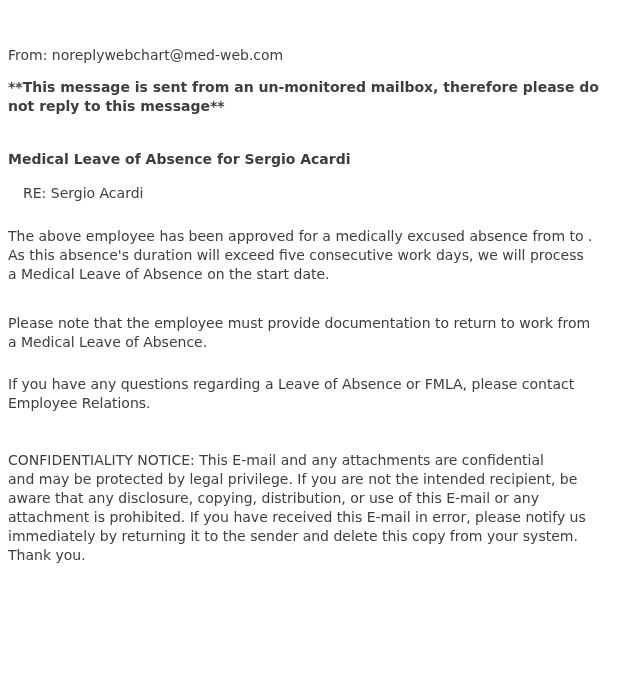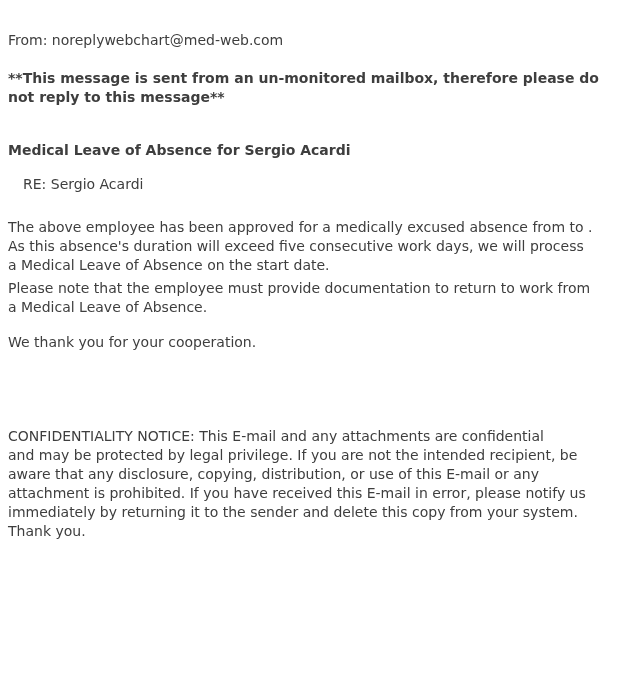--- a/index.html
+++ b/index.html
@@ -2,38 +2,38 @@
 <html><head>
 <meta charset="utf-8">
 <style>
   html, body { margin: 0; padding: 0; background: #ffffff; }
   .page {
     position: relative;
     width: 618px;
     height: 693px;
     box-sizing: border-box;
     background: #ffffff;
-    padding: 31px 6px 0 8px;
+    padding: 46px 6px 0 8px;
     overflow: hidden;
     font-family: "DejaVu Sans", sans-serif;
     font-size: 14px;
     line-height: 19px;
     color: #3e3e3e;
   }
   .block { margin: 0; }
   .pre { white-space: pre; }
   .bold { font-weight: bold; }
-  .notice        { margin-top: 19px; }
+  .notice        { margin-top: 13px; }
   .email-title   { margin-top: 34px; }
   .re-line       { margin-top: 15px; margin-left: 15px; }
   .para-approved { margin-top: 24px; }
-  .para-docs     { margin-top: 4px; }
+  .para-docs     { margin-top: 30px; }
   .para-questions{ margin-top: 23px; }
   .closing       { margin-top: 16px; }
-  .confidential  { margin-top: 75px; }
+  .confidential  { margin-top: 38px; }
   .hline { white-space: nowrap; }
 </style>
 </head>
 <body>
 
 <div class="page">
 
   <div class="block headers">
     <div class="hline"><span>From:</span> <span>noreplywebchart@med-web.com</span></div>
   </div>
@@ -45,22 +45,23 @@
 
   <div class="block re-line">RE: Sergio Acardi</div>
 
   <div class="block para-approved pre">The above employee has been approved for a medically excused absence from to .
 As this absence's duration will exceed five consecutive work days, we will process
 a Medical Leave of Absence on the start date.</div>
 
   <div class="block para-docs pre">Please note that the employee must provide documentation to return to work from
 a Medical Leave of Absence.</div>
 
+  <div class="block para-questions pre">If you have any questions regarding a Leave of Absence or FMLA, please contact
+Employee Relations.</div>
 
-  <div class="block closing">We thank you for your cooperation.</div>
 
   <div class="block confidential pre">CONFIDENTIALITY NOTICE: This E-mail and any attachments are confidential
 and may be protected by legal privilege. If you are not the intended recipient, be
 aware that any disclosure, copying, distribution, or use of this E-mail or any
 attachment is prohibited. If you have received this E-mail in error, please notify us
 immediately by returning it to the sender and delete this copy from your system.
 Thank you.</div>
 
 </div>
 

